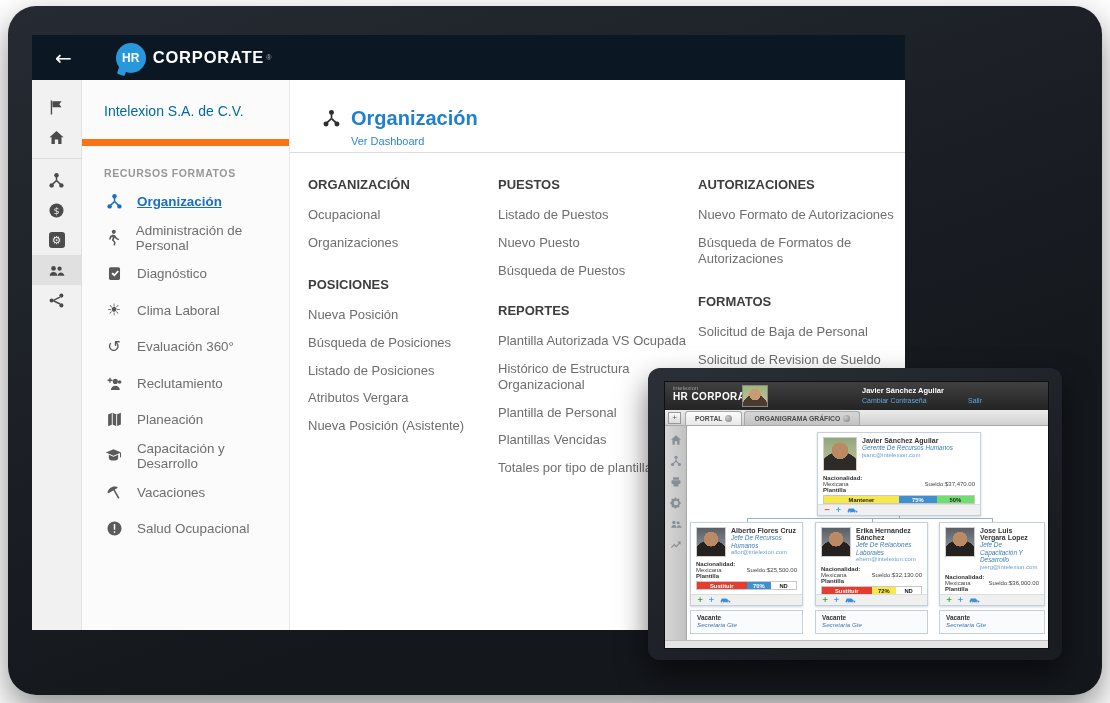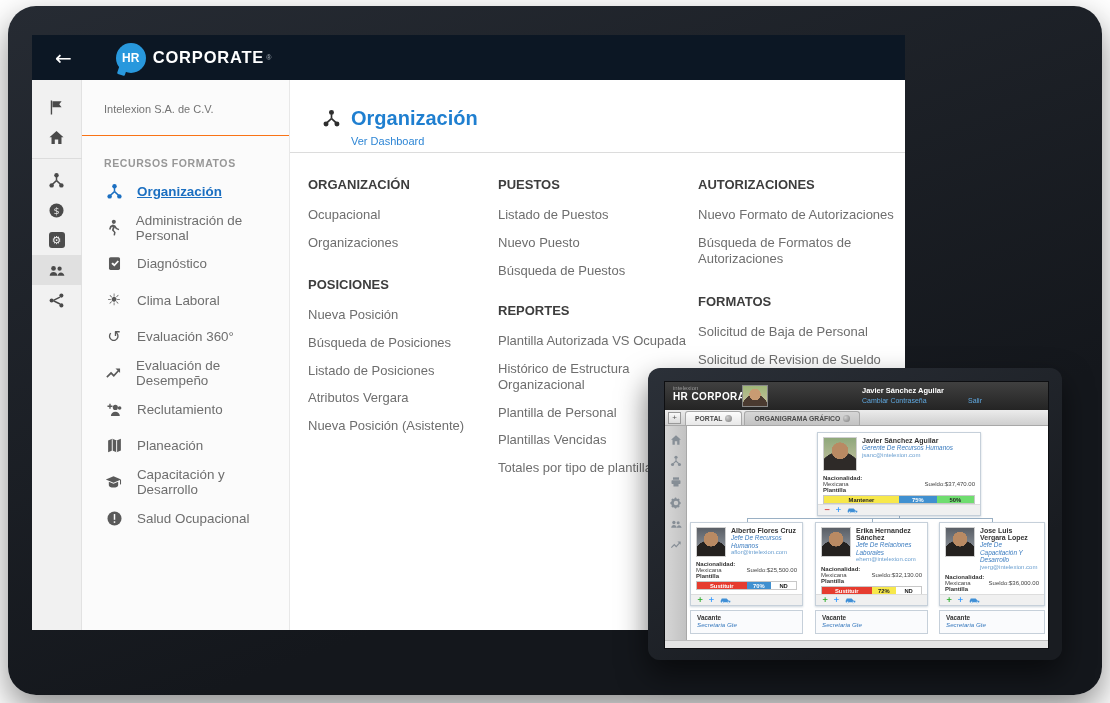--- a/index.html
+++ b/index.html
@@ -24,21 +24,21 @@
   .logo-mark { color:#aeb6bf; font-size:7px; vertical-align:top; margin-left:2px; }
 
   .rail { position:absolute; left:0; top:45px; bottom:0; width:50px; background:#f1f1f1; border-right:1px solid #e2e2e2;
           display:flex; flex-direction:column; align-items:center; padding-top:12px; }
   .rail .ric { width:50px; height:30px; display:flex; align-items:center; justify-content:center; color:#4a4a4a; cursor:pointer; }
   .rail .ric svg { width:17px; height:17px; fill:#4a4a4a; }
   .rail .divider { width:50px; height:1px; background:#dcdcdc; margin:6px 0; }
   .rail .ric.active { background:#e0e0e0; }
 
   .sidebar { position:absolute; left:50px; top:45px; bottom:0; width:208px; background:#fbfbfb; border-right:1px solid #e8e8e8; }
-  .company { padding:23px 0 20px 22px; border-bottom:1px solid #f97316; color:#737373; font-size:11px; }
+  .company { padding:23px 0 20px 22px; border-bottom:7px solid #f97316; color:#0369a1; font-size:14px; }
   .sec-title { margin:21px 0 4px 22px; font-size:10.5px; font-weight:bold; color:#979797; letter-spacing:.6px; }
   .menu-item { display:flex; align-items:center; height:36.4px; padding-left:22px; cursor:pointer; color:#6e6e6e; }
   .menu-item .mic { width:20px; height:18px; margin-right:13px; display:flex; align-items:center; justify-content:center; color:#5a5a5a; }
   .menu-item .mic svg { width:17px; height:17px; fill:#5a5a5a; }
   .menu-item .mlabel { font-size:13.4px; }
   .menu-item.active { color:#1b6fc1; }
   .menu-item.active .mlabel { color:#1b6fc1; text-decoration:underline; font-weight:bold; }
   .menu-item.active .mic svg { fill:#1b6fc1; }
   .glyph { font-family:"DejaVu Sans",sans-serif; font-size:16px; line-height:1; }
   .gearbox { width:16px; height:16px; background:#4d4d4d; border-radius:3px; color:#f1f1f1; display:flex; align-items:center;
@@ -232,29 +232,20 @@
       </div>
       <div class="menu-item">
         <span class="mic">
             <span class="glyph">↺</span>
           </span>
         <span class="mlabel">Evaluación 360°</span>
       </div>
       <div class="menu-item">
         <span class="mic">
             <svg viewBox="0 0 16 16">
-              <path d="M1.2 10.9l4.5-4.5 2.6 2.6 4.6-5 1.1 1-5.7 6.2-2.6-2.6-3.4 3.4z"></path>
-              <path d="M9.9 3.2h4.3v4.3z"></path>
-            </svg>
-          </span>
-        <span class="mlabel">Evaluación de Desempeño</span>
-      </div>
-      <div class="menu-item">
-        <span class="mic">
-            <svg viewBox="0 0 16 16">
               <circle cx="8.8" cy="6" r="2.4"></circle>
               <path d="M4.6 14c0-2.4 1.9-4 4.2-4S13 11.6 13 14z"></path>
               <circle cx="12.8" cy="6.6" r="1.7"></circle>
               <path d="M1.4 4.3h1.7V2.6h1.3v1.7h1.7v1.3H4.4v1.7H3.1V5.6H1.4z"></path>
             </svg>
           </span>
         <span class="mlabel">Reclutamiento</span>
       </div>
       <div class="menu-item">
         <span class="mic">
@@ -267,20 +258,29 @@
       </div>
       <div class="menu-item">
         <span class="mic">
             <svg viewBox="0 0 16 16">
               <path d="M8 2.2L.8 5.2 8 8.2l7.2-3z"></path>
               <path d="M3.6 7.4v3.1c0 1.2 2 2.2 4.4 2.2s4.4-1 4.4-2.2V7.4L8 9.2z"></path>
               <path d="M14.1 5.6h1v4.2h-1z"></path>
             </svg>
           </span>
         <span class="mlabel">Capacitación y Desarrollo</span>
+      </div>
+      <div class="menu-item">
+        <span class="mic">
+            <svg viewBox="0 0 16 16">
+              <path d="M1.5 7.8C2.4 3.7 6.7 1.4 10.6 2.9c.4.2.5.5.2.8l-8.4 4.9c-.5.3-1-.2-.9-.8z"></path>
+              <path d="M6.6 5.3l1.3-.7 4.8 8.5-1.3.7z"></path>
+            </svg>
+          </span>
+        <span class="mlabel">Vacaciones</span>
       </div>
       <div class="menu-item">
         <span class="mic">
             <svg viewBox="0 0 16 16">
               <circle cx="8" cy="8" r="6.6"></circle>
               <path d="M7.3 3.8h1.4v5.4H7.3z" fill="#fbfbfb"></path>
               <rect x="7.3" y="10.6" width="1.4" height="1.5" fill="#fbfbfb"></rect>
             </svg>
           </span>
         <span class="mlabel">Salud Ocupacional</span>

